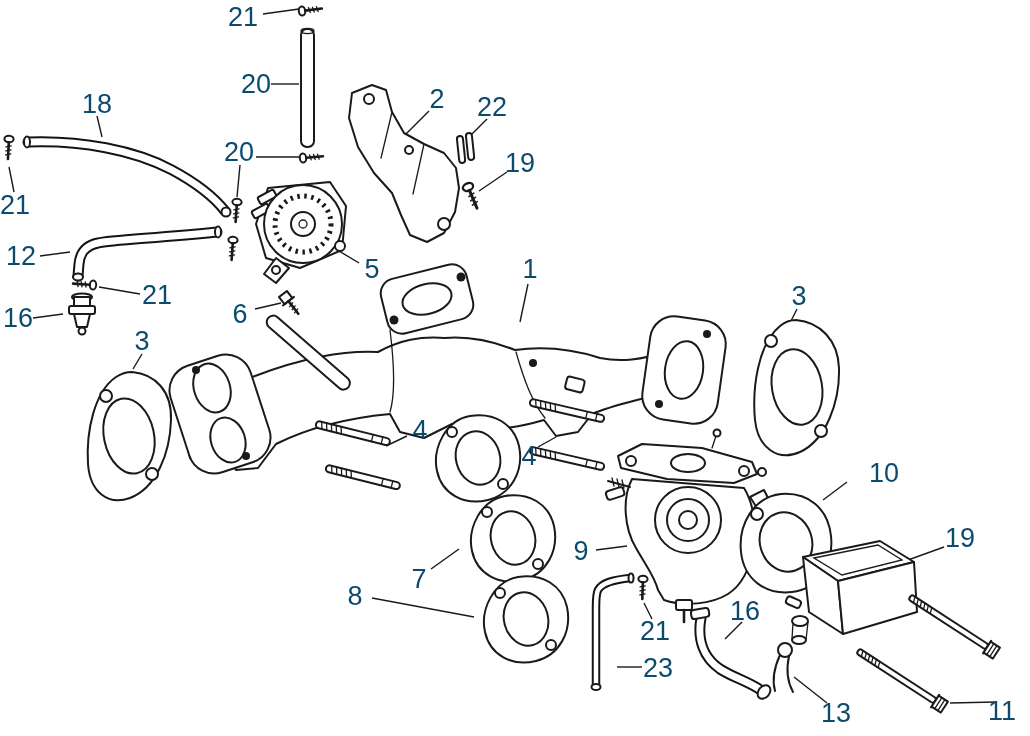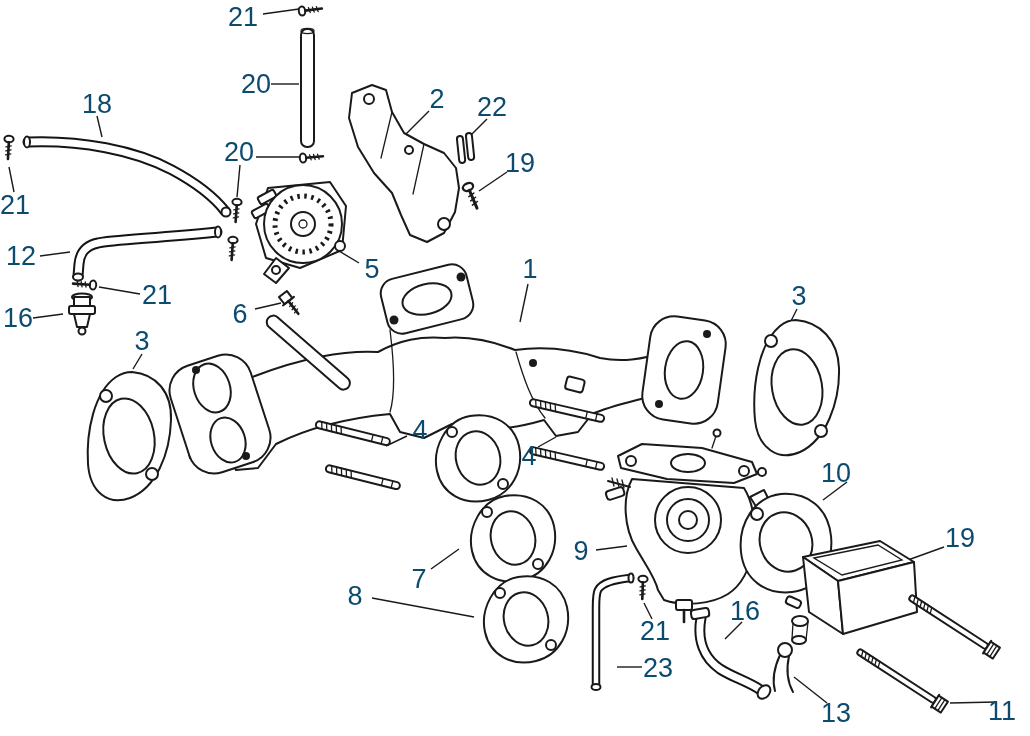--- a/index.html
+++ b/index.html
@@ -310,21 +310,21 @@
 <div class="callout" style="left:21px;top:256px">12</div>
 <div class="callout" style="left:372px;top:269px">5</div>
 <div class="callout" style="left:530px;top:269px">1</div>
 <div class="callout" style="left:799px;top:296px">3</div>
 <div class="callout" style="left:18px;top:318px">16</div>
 <div class="callout" style="left:157px;top:295px">21</div>
 <div class="callout" style="left:240px;top:314px">6</div>
 <div class="callout" style="left:142px;top:341px">3</div>
 <div class="callout" style="left:420px;top:430px">4</div>
 <div class="callout" style="left:529px;top:456px">4</div>
-<div class="callout" style="left:836px;top:473px">10</div>
+<div class="callout" style="left:884px;top:473px">10</div>
 <div class="callout" style="left:581px;top:551px">9</div>
 <div class="callout" style="left:960px;top:538px">19</div>
 <div class="callout" style="left:419px;top:579px">7</div>
 <div class="callout" style="left:355px;top:596px">8</div>
 <div class="callout" style="left:745px;top:611px">16</div>
 <div class="callout" style="left:655px;top:631px">21</div>
 <div class="callout" style="left:658px;top:668px">23</div>
 <div class="callout" style="left:836px;top:713px">13</div>
 <div class="callout" style="left:1002px;top:711px">11</div>
 

